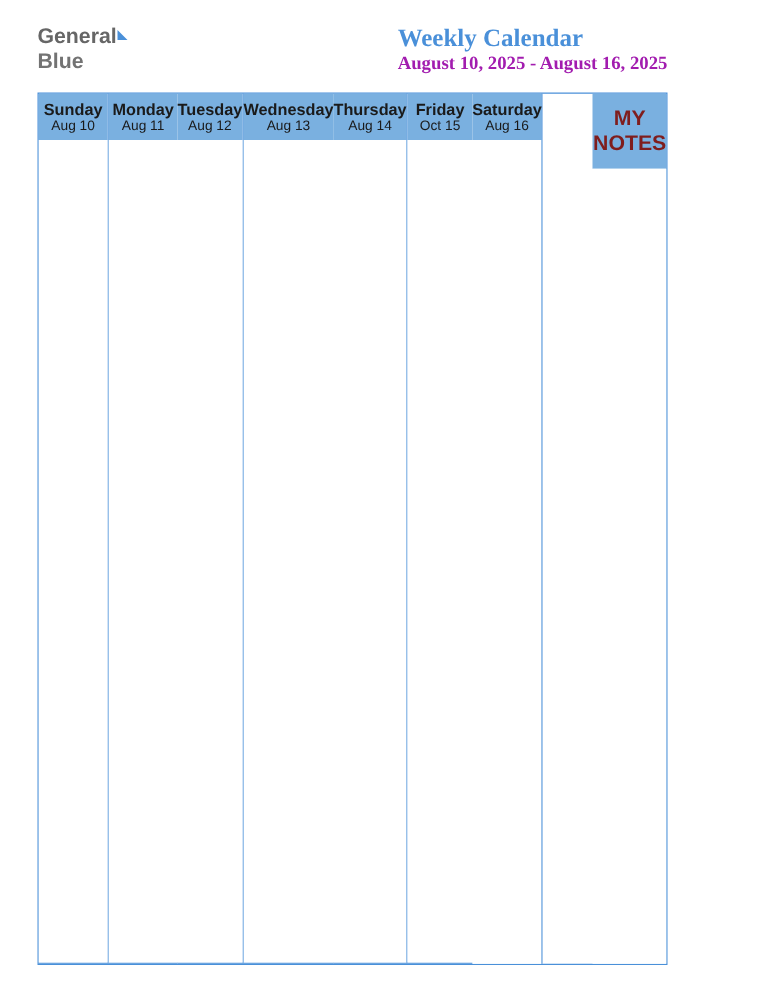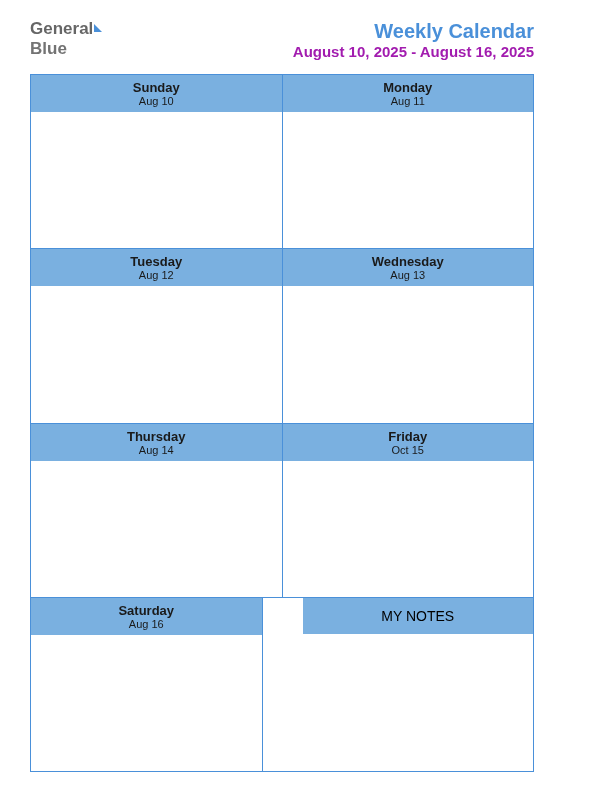--- a/index.html
+++ b/index.html
@@ -31,41 +31,41 @@
       margin-bottom: 14px;
     }
 
     .logo-area {
       display: flex;
       flex-direction: column;
       align-items: flex-start;
     }
 
     .title-area {
-      text-align: right;
+      font-family: Liberation Serif, serif;
     }
 
     .calendar-title {
       font-size: 20px;
       font-weight: bold;
       color: #4a90d9;
     }
 
     .calendar-date-range {
       font-size: 15px;
       font-weight: bold;
       color: #a21caf;
     }
 
     .calendar-grid {
       flex: 1;
       border: 1.5px solid #4a90d9;
       border-collapse: collapse;
       display: flex;
-      flex-direction: column;
+      flex-direction: row;
     }
 
     .calendar-row {
       display: flex;
       flex: 1;
       border-bottom: 1.5px solid #4a90d9;
     }
 
     .calendar-row:last-child {
       border-bottom: none;
@@ -110,23 +110,23 @@
       background-color: #7ab0e0;
       text-align: center;
       padding: 5px 0;
       display: flex;
       align-items: center;
       justify-content: center;
       flex: 0 0 auto;
     }
 
     .notes-label {
-      font-size: 14px;
-      font-weight: normal;
-      color: #000000;
+      font-size: 17px;
+      font-weight: bold;
+      color: #7f1d1d;
     }
   </style>
 </head>
 <body>
 
 <div class="page">
 
   <div class="header">
     <div class="logo-area">
     <div style="display:flex; align-items:flex-start; line-height:1.1;">

